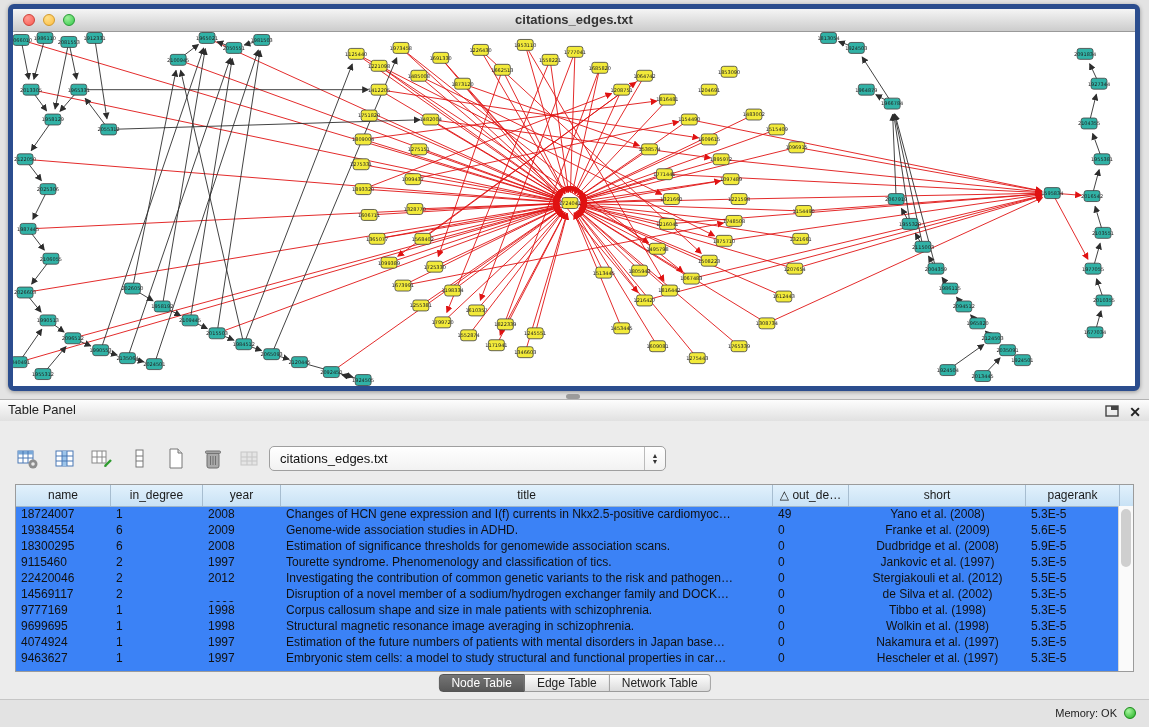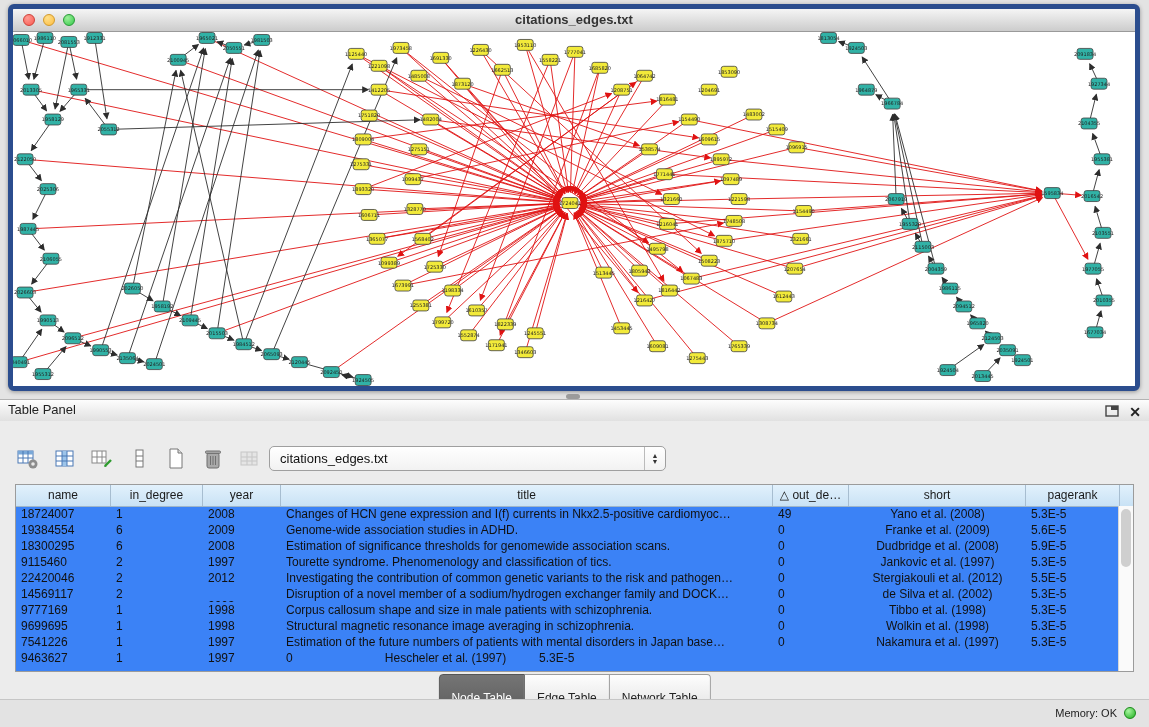--- a/index.html
+++ b/index.html
@@ -74,21 +74,21 @@
   .tr{display:flex;height:16px;line-height:16px;}
   .td{box-sizing:border-box;font-size:12px;color:#111;padding-left:5px;
     white-space:nowrap;overflow:hidden;flex:none;}
   .td.c5{text-align:center;padding-left:0;}
   #vscroll{position:absolute;right:0;top:21px;bottom:0;width:14px;background:#fafafa;
     border-left:1px solid #d7d7d7;}
   #vscroll .thumb{position:absolute;left:2px;right:2px;top:3px;height:58px;background:#cfcfcf;border-radius:5px;}
   
   #tabs{position:absolute;left:50%;top:253px;transform:translateX(-50%);display:flex;}
   .tab{
-    font-size:12px;color:#222;padding:15px 12px;height:16px;line-height:16px;
+    font-size:12px;color:#222;padding:0 12px;height:16px;line-height:16px;
     background:linear-gradient(#fdfdfd,#dcdcdc);border:1px solid #9c9c9c;border-left:none;
   }
   .tab:first-child{border-left:1px solid #9c9c9c;border-radius:4px 0 0 4px;}
   .tab:last-child{border-radius:0 4px 4px 0;}
   .tab.active{background:linear-gradient(#757575,#585858);color:#fff;border-color:#555;}
   
   #statusbar{position:absolute;left:0;bottom:0;width:100%;height:28px;background:#e3e3e3;
     border-top:1px solid #c6c6c6;box-sizing:border-box;}
   #statusbar .mem{position:absolute;right:32px;top:7px;font-size:11px;color:#222;}
   #statusbar .dot{position:absolute;right:13px;top:7px;width:12px;height:12px;border-radius:50%;
@@ -998,32 +998,33 @@
         <div class="tr">
           <div class="td c0" style="width: 95px;">9699695</div>
           <div class="td c1" style="width: 92px;">1</div>
           <div class="td c2" style="width: 78px;">1998</div>
           <div class="td c3" style="width: 492px;">Structural magnetic resonance image averaging in schizophrenia.</div>
           <div class="td c4" style="width: 76px;">0</div>
           <div class="td c5" style="width: 177px;">Wolkin et al. (1998)</div>
           <div class="td c6" style="width: 94px;">5.3E-5</div>
         </div>
         <div class="tr">
-          <div class="td c0" style="width: 95px;">7541226</div>
+          <div class="td c0" style="width: 95px;">4074924</div>
           <div class="td c1" style="width: 92px;">1</div>
           <div class="td c2" style="width: 78px;">1997</div>
           <div class="td c3" style="width: 492px;">Estimation of the future numbers of patients with mental disorders in Japan base…</div>
           <div class="td c4" style="width: 76px;">0</div>
           <div class="td c5" style="width: 177px;">Nakamura et al. (1997)</div>
           <div class="td c6" style="width: 94px;">5.3E-5</div>
         </div>
         <div class="tr">
           <div class="td c0" style="width: 95px;">9463627</div>
           <div class="td c1" style="width: 92px;">1</div>
           <div class="td c2" style="width: 78px;">1997</div>
+          <div class="td c3" style="width: 492px;">Embryonic stem cells: a model to study structural and functional properties in car…</div>
           <div class="td c4" style="width: 76px;">0</div>
           <div class="td c5" style="width: 177px; text-align: center;">Hescheler et al. (1997)</div>
           <div class="td c6" style="width: 94px;">5.3E-5</div>
         </div>
       </div>
     <div id="vscroll">
         <div class="thumb"></div>
       </div>
   </div>
 

